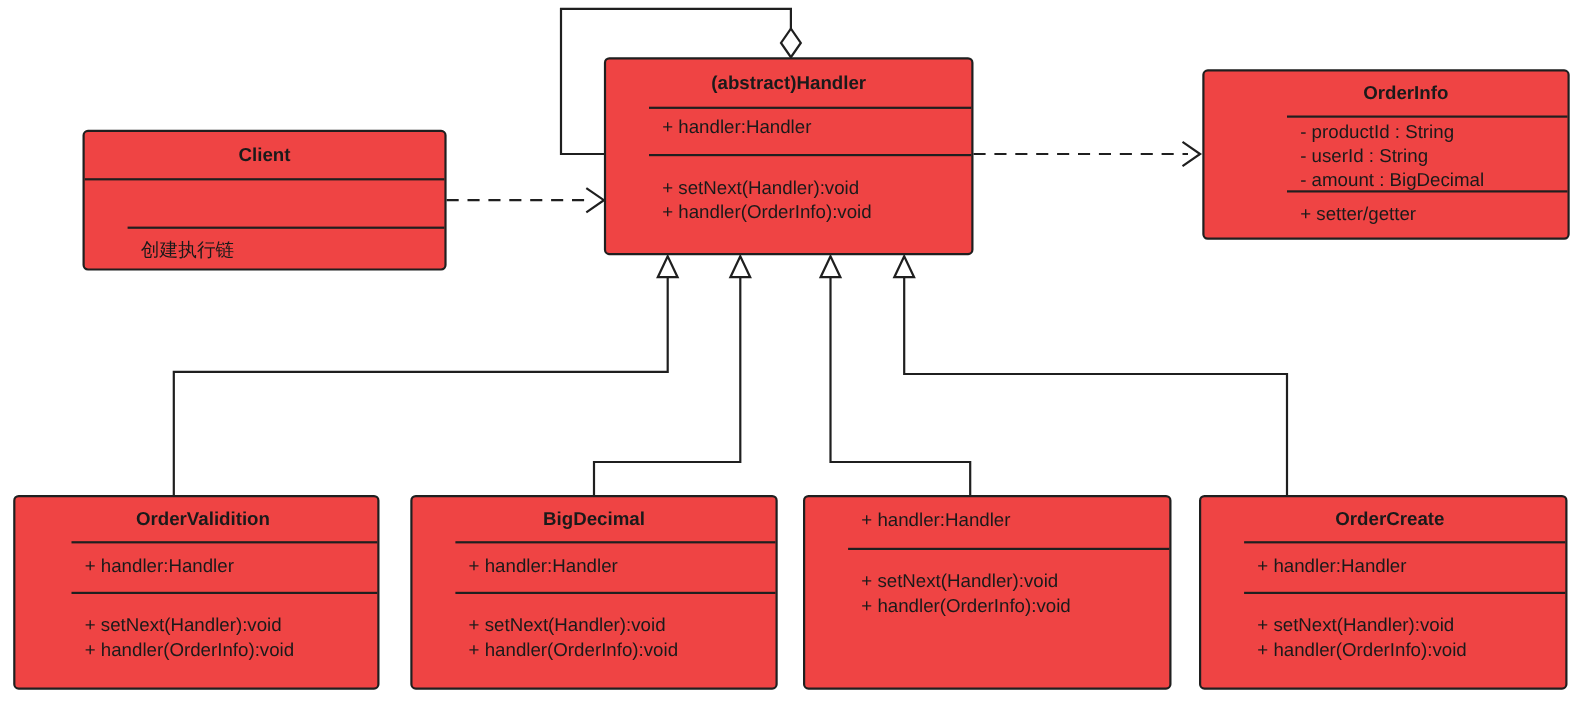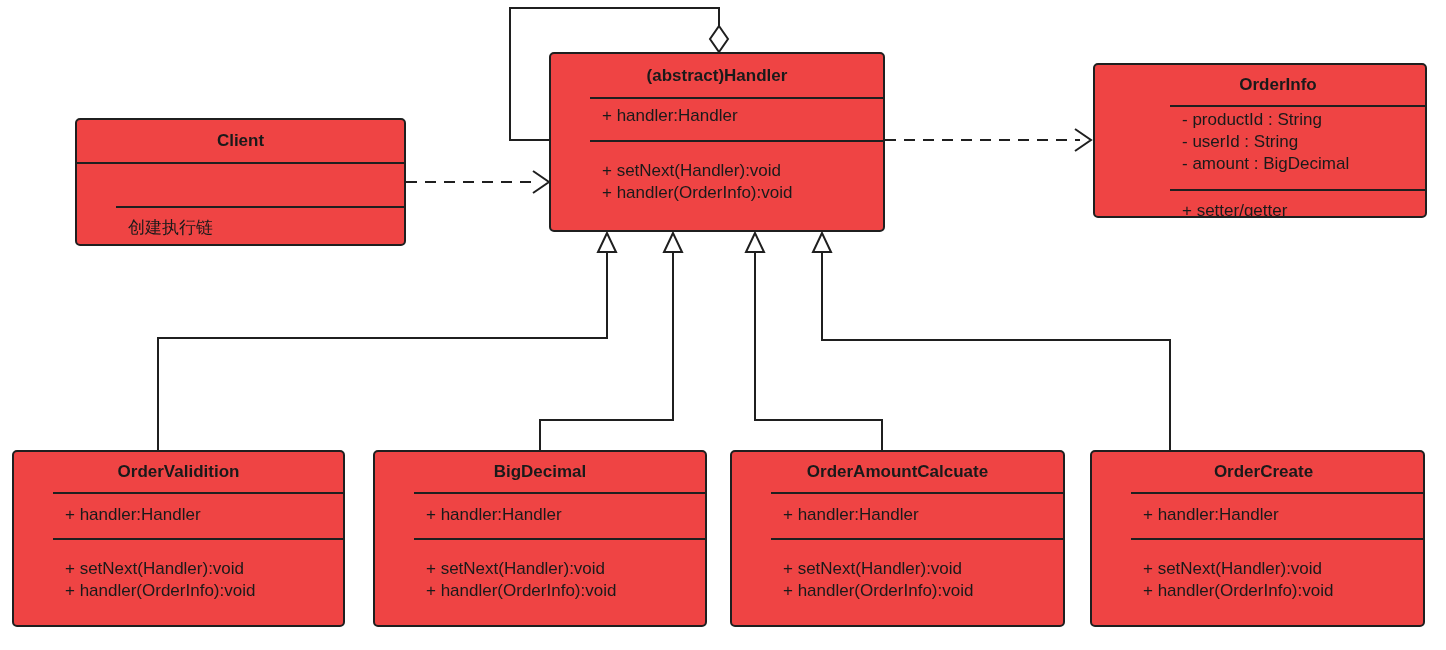--- a/index.html
+++ b/index.html
@@ -98,31 +98,31 @@
       <div class="member">+ handler:Handler</div>
     </div>
     <div class="uml-row uml-members pad-top-lg" style="flex:1;">
       <div class="member">+ setNext(Handler):void</div>
       <div class="member">+ handler(OrderInfo):void</div>
     </div>
   </div>
 
   <div class="uml-class" style="left:1093px; top:63px; width:334px; height:155px;padding-left:36px;">
     <div class="uml-row uml-title" style="height:40px;">OrderInfo</div>
-    <div class="uml-row uml-members" style="height:84px; padding-top:2px;">
+    <div class="uml-row uml-members" style="height:68px; padding-top:2px;">
       <div class="member">- productId : String</div>
       <div class="member">- userId : String</div>
       <div class="member">- amount : BigDecimal</div>
     </div>
     <div class="uml-row uml-members pad-top-md" style="flex:1;">
       <div class="member">+ setter/getter</div>
     </div>
   </div>
 
-  <div class="uml-class" style="left:12px; top:450px; width:333px; height:177px;">
+  <div class="uml-class" style="left:12px; top:450px; width:333px; height:177px;padding-left:12px;">
     <div class="uml-row uml-title" style="height:40px;">OrderValidition</div>
     <div class="uml-row uml-members" style="height:46px; padding-top:10px;">
       <div class="member">+ handler:Handler</div>
     </div>
     <div class="uml-row uml-members pad-top-lg" style="flex:1;">
       <div class="member">+ setNext(Handler):void</div>
       <div class="member">+ handler(OrderInfo):void</div>
     </div>
   </div>
 
@@ -131,21 +131,20 @@
     <div class="uml-row uml-members" style="height:46px; padding-top:10px;">
       <div class="member">+ handler:Handler</div>
     </div>
     <div class="uml-row uml-members pad-top-lg" style="flex:1;">
       <div class="member">+ setNext(Handler):void</div>
       <div class="member">+ handler(OrderInfo):void</div>
     </div>
   </div>
 
   <div class="uml-class" style="left:730px; top:450px; width:335px; height:177px;">
-    <div class="uml-row uml-title" style="height:40px;">OrderAmountCalcuate</div>
     <div class="uml-row uml-members" style="height:46px; padding-top:10px;">
       <div class="member">+ handler:Handler</div>
     </div>
     <div class="uml-row uml-members pad-top-lg" style="flex:1;">
       <div class="member">+ setNext(Handler):void</div>
       <div class="member">+ handler(OrderInfo):void</div>
     </div>
   </div>
 
   <div class="uml-class" style="left:1090px; top:450px; width:335px; height:177px;">

